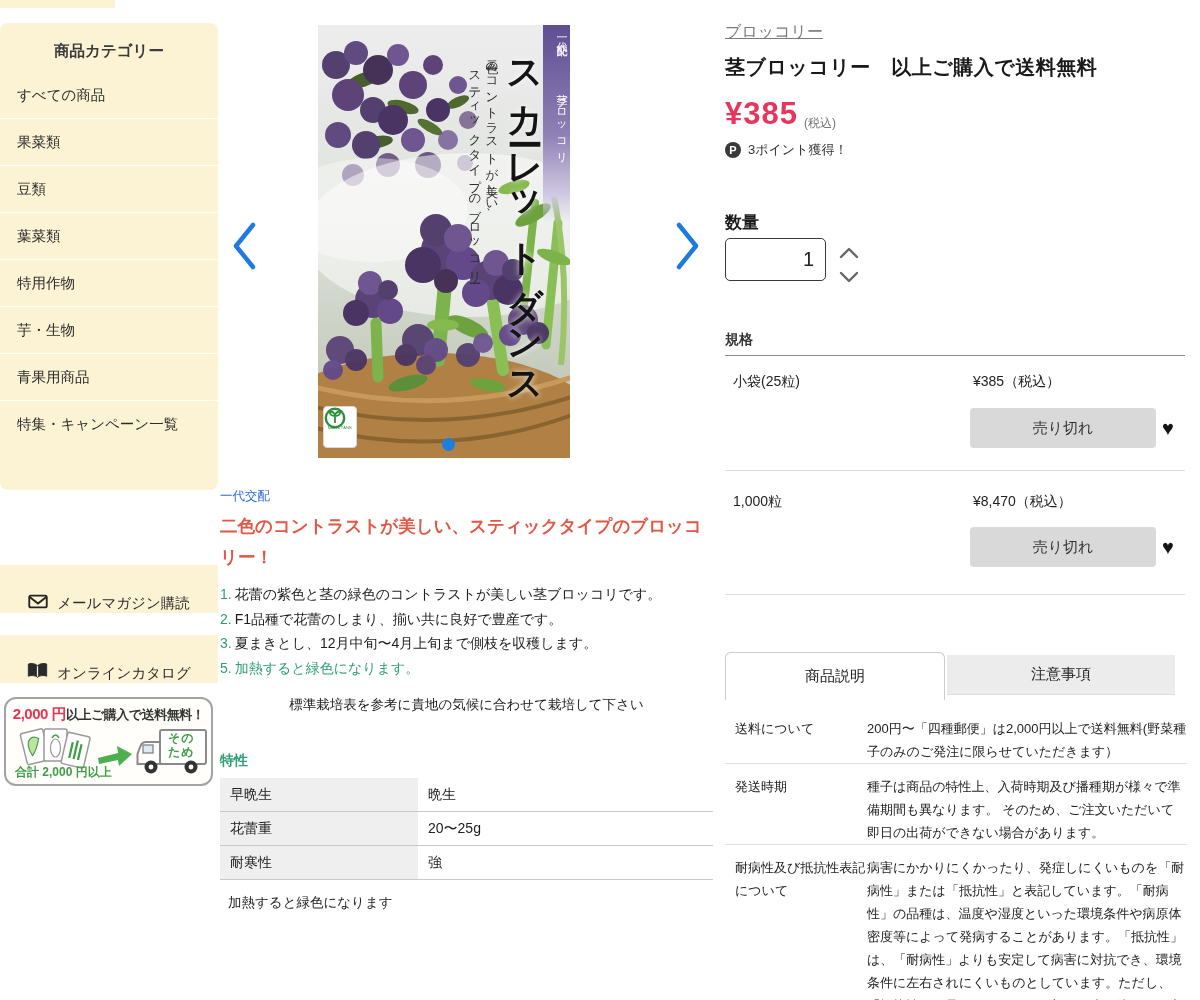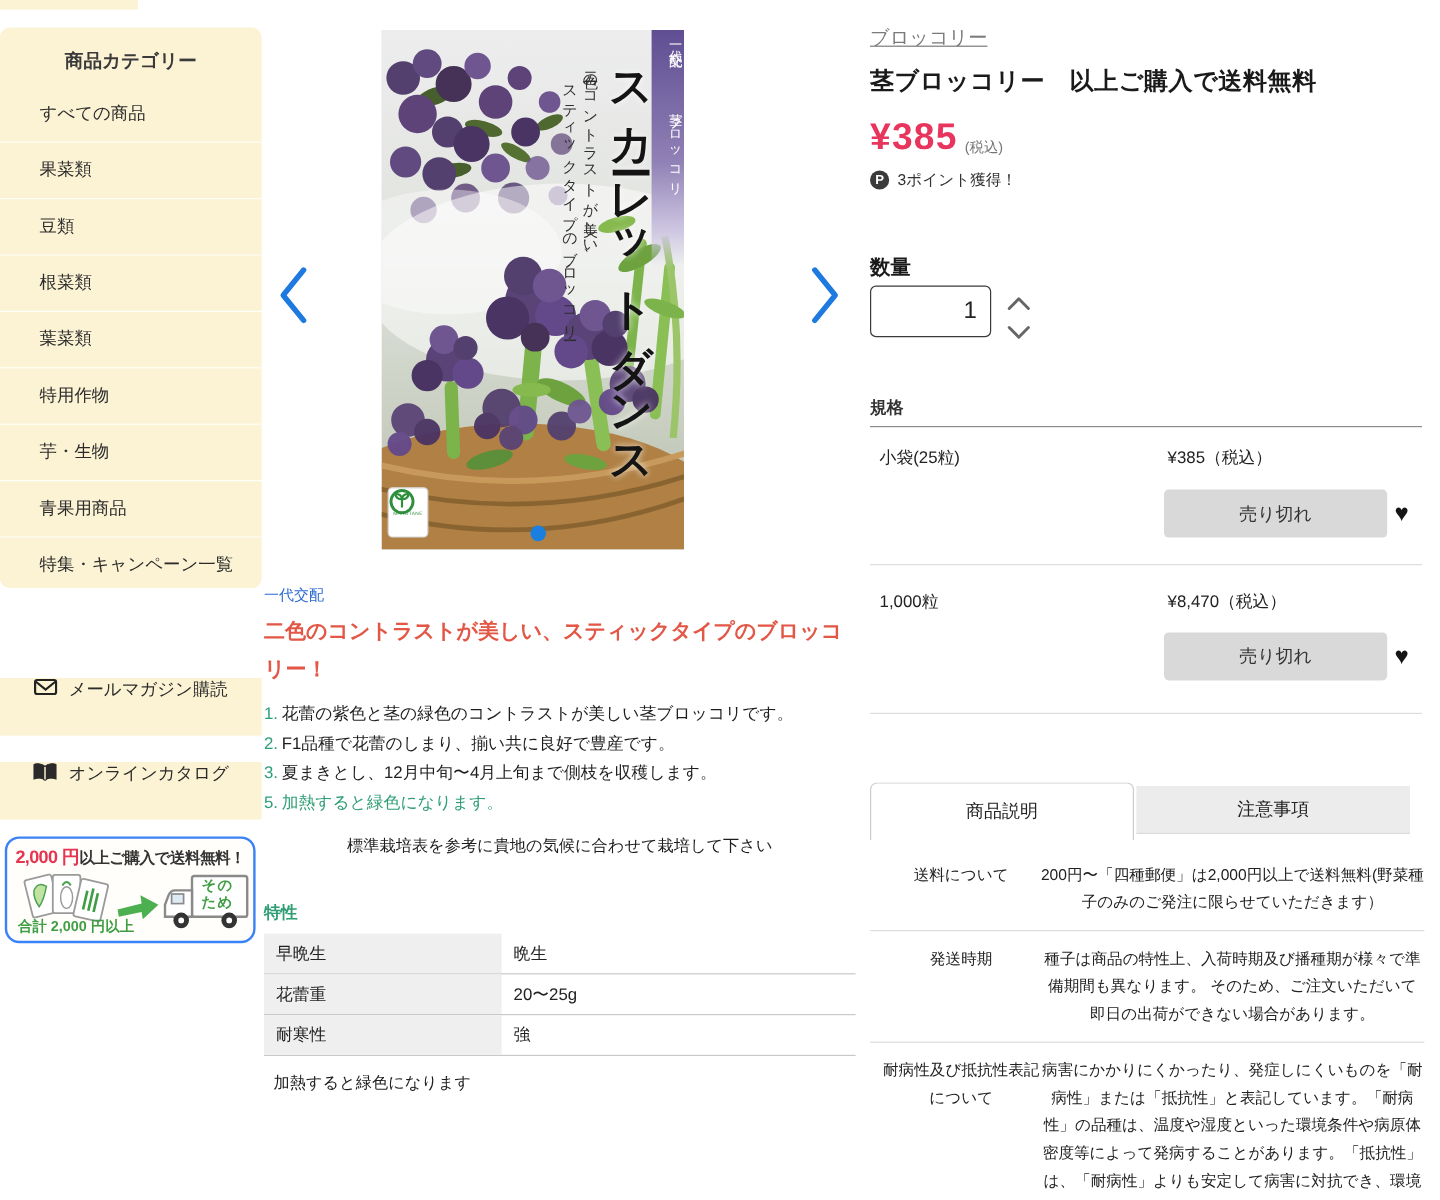--- a/index.html
+++ b/index.html
@@ -8,29 +8,29 @@
     position:relative; background:#fff; overflow:hidden;
     font-family:"Liberation Sans","DejaVu Sans",sans-serif;
     color:#222; -webkit-font-smoothing:antialiased;
   }
   .abs { position:absolute; }
 
   
   .top-strip { left:0; top:0; width:115px; height:8px; background:#fcf3d4; }
   .sidebar { left:0; top:23px; width:218px; height:467px; background:#fcf3d4; border-radius:8px; padding-top:18px; }
   .sidebar-title { text-align:center; font-size:15.5px; font-weight:600; color:#3a3a3a; margin-bottom:10px; }
-  .cat-item { height:47px; line-height:46px; padding-left:33px; font-size:14.5px; color:#2b2b2b;
+  .cat-item { height:47px; line-height:46px; padding-left:17px; font-size:14.5px; color:#2b2b2b;
     border-bottom:1px solid rgba(255,255,255,.85); cursor:pointer; white-space:nowrap; }
-  .cream-btn { left:0; width:218px; height:48px; background:#fcf3d4; display:flex; align-items:flex-start; justify-content:center;
+  .cream-btn { left:0; width:218px; height:48px; background:#fcf3d4; display:flex; align-items:flex-end; justify-content:center;
     gap:9px; font-size:14.5px; color:#2b2b2b; cursor:pointer;font-family:Liberation Serif, serif; }
   .btn-mail { top:565px; } .btn-catalog { top:635px; }
 
   
   .ship-banner { left:4px; top:697px; width:209px; height:89px; background:#fffefb;
-    border:2px solid #3b82f6; border-radius:12px; overflow:hidden; }
+    border:2px solid #a3a3a3; border-radius:12px; overflow:hidden; }
   .ship-line1 { text-align:center; padding-top:6px; font-size:13px; font-weight:700; color:#333; letter-spacing:-0.5px; }
   .ship-amount { color:#e73450; font-size:15px; }
   .ship-art { position:relative; height:58px; }
   .ship-art svg { position:absolute; left:0; top:0; }
   .truck-label { position:absolute; left:162px; top:8px; width:34px; font-size:12px; font-weight:700;
     color:#3f9d44; line-height:1.15; letter-spacing:1px; }
   .total-label { position:absolute; left:9px; bottom:1px; font-size:12px; font-weight:700; color:#3f9d44; }
 
   
   .car-arrow { top:220px; width:34px; height:52px; cursor:pointer; }
@@ -97,35 +97,34 @@
   .row-div { position:absolute; left:0; width:460px; border-bottom:1px solid #ddd; }
 
   
   .tab { position:absolute; display:flex; align-items:center; justify-content:center; font-size:15px; color:#222; cursor:pointer; }
   .tab-active { left:0; top:652px; width:220px; height:48px; background:#fff;
     border:1px solid #ccc; border-bottom:none; border-radius:6px 6px 0 0; }
   .tab-inactive { left:222px; top:655px; width:228px; height:40px; background:#ececec; border-bottom:1px solid #ddd; }
 
   
   .info-table { position:absolute; left:0; top:706px; width:462px; }
-  .info-row { display:flex; padding:11px 0 12px 10px; border-bottom:1px solid #ddd;text-align:center; }
+  .info-row { display:flex; padding:11px 0 0 10px; border-bottom:1px solid #ddd; }
   .info-label { width:132px; font-size:13px; color:#222; line-height:23px; flex-shrink:0; }
   .info-value { flex:1; font-size:13px; color:#222; line-height:23px; }
 </style>
 </head>
 <body>
 
 <div class="abs top-strip"></div>
 
 <div class="abs sidebar">
   <div class="sidebar-title">商品カテゴリー</div>
   <div class="cat-item">すべての商品</div>
   <div class="cat-item">果菜類</div>
   <div class="cat-item">豆類</div>
-  <div class="cat-item">根菜類</div>
   <div class="cat-item">葉菜類</div>
   <div class="cat-item">特用作物</div>
   <div class="cat-item">芋・生物</div>
   <div class="cat-item">青果用商品</div>
   <div class="cat-item" style="border-bottom:none">特集・キャンペーン一覧</div>
 </div>
 
 <div class="abs cream-btn btn-mail">
   <span>
     <svg width="20" height="15" viewBox="0 0 24 17">

